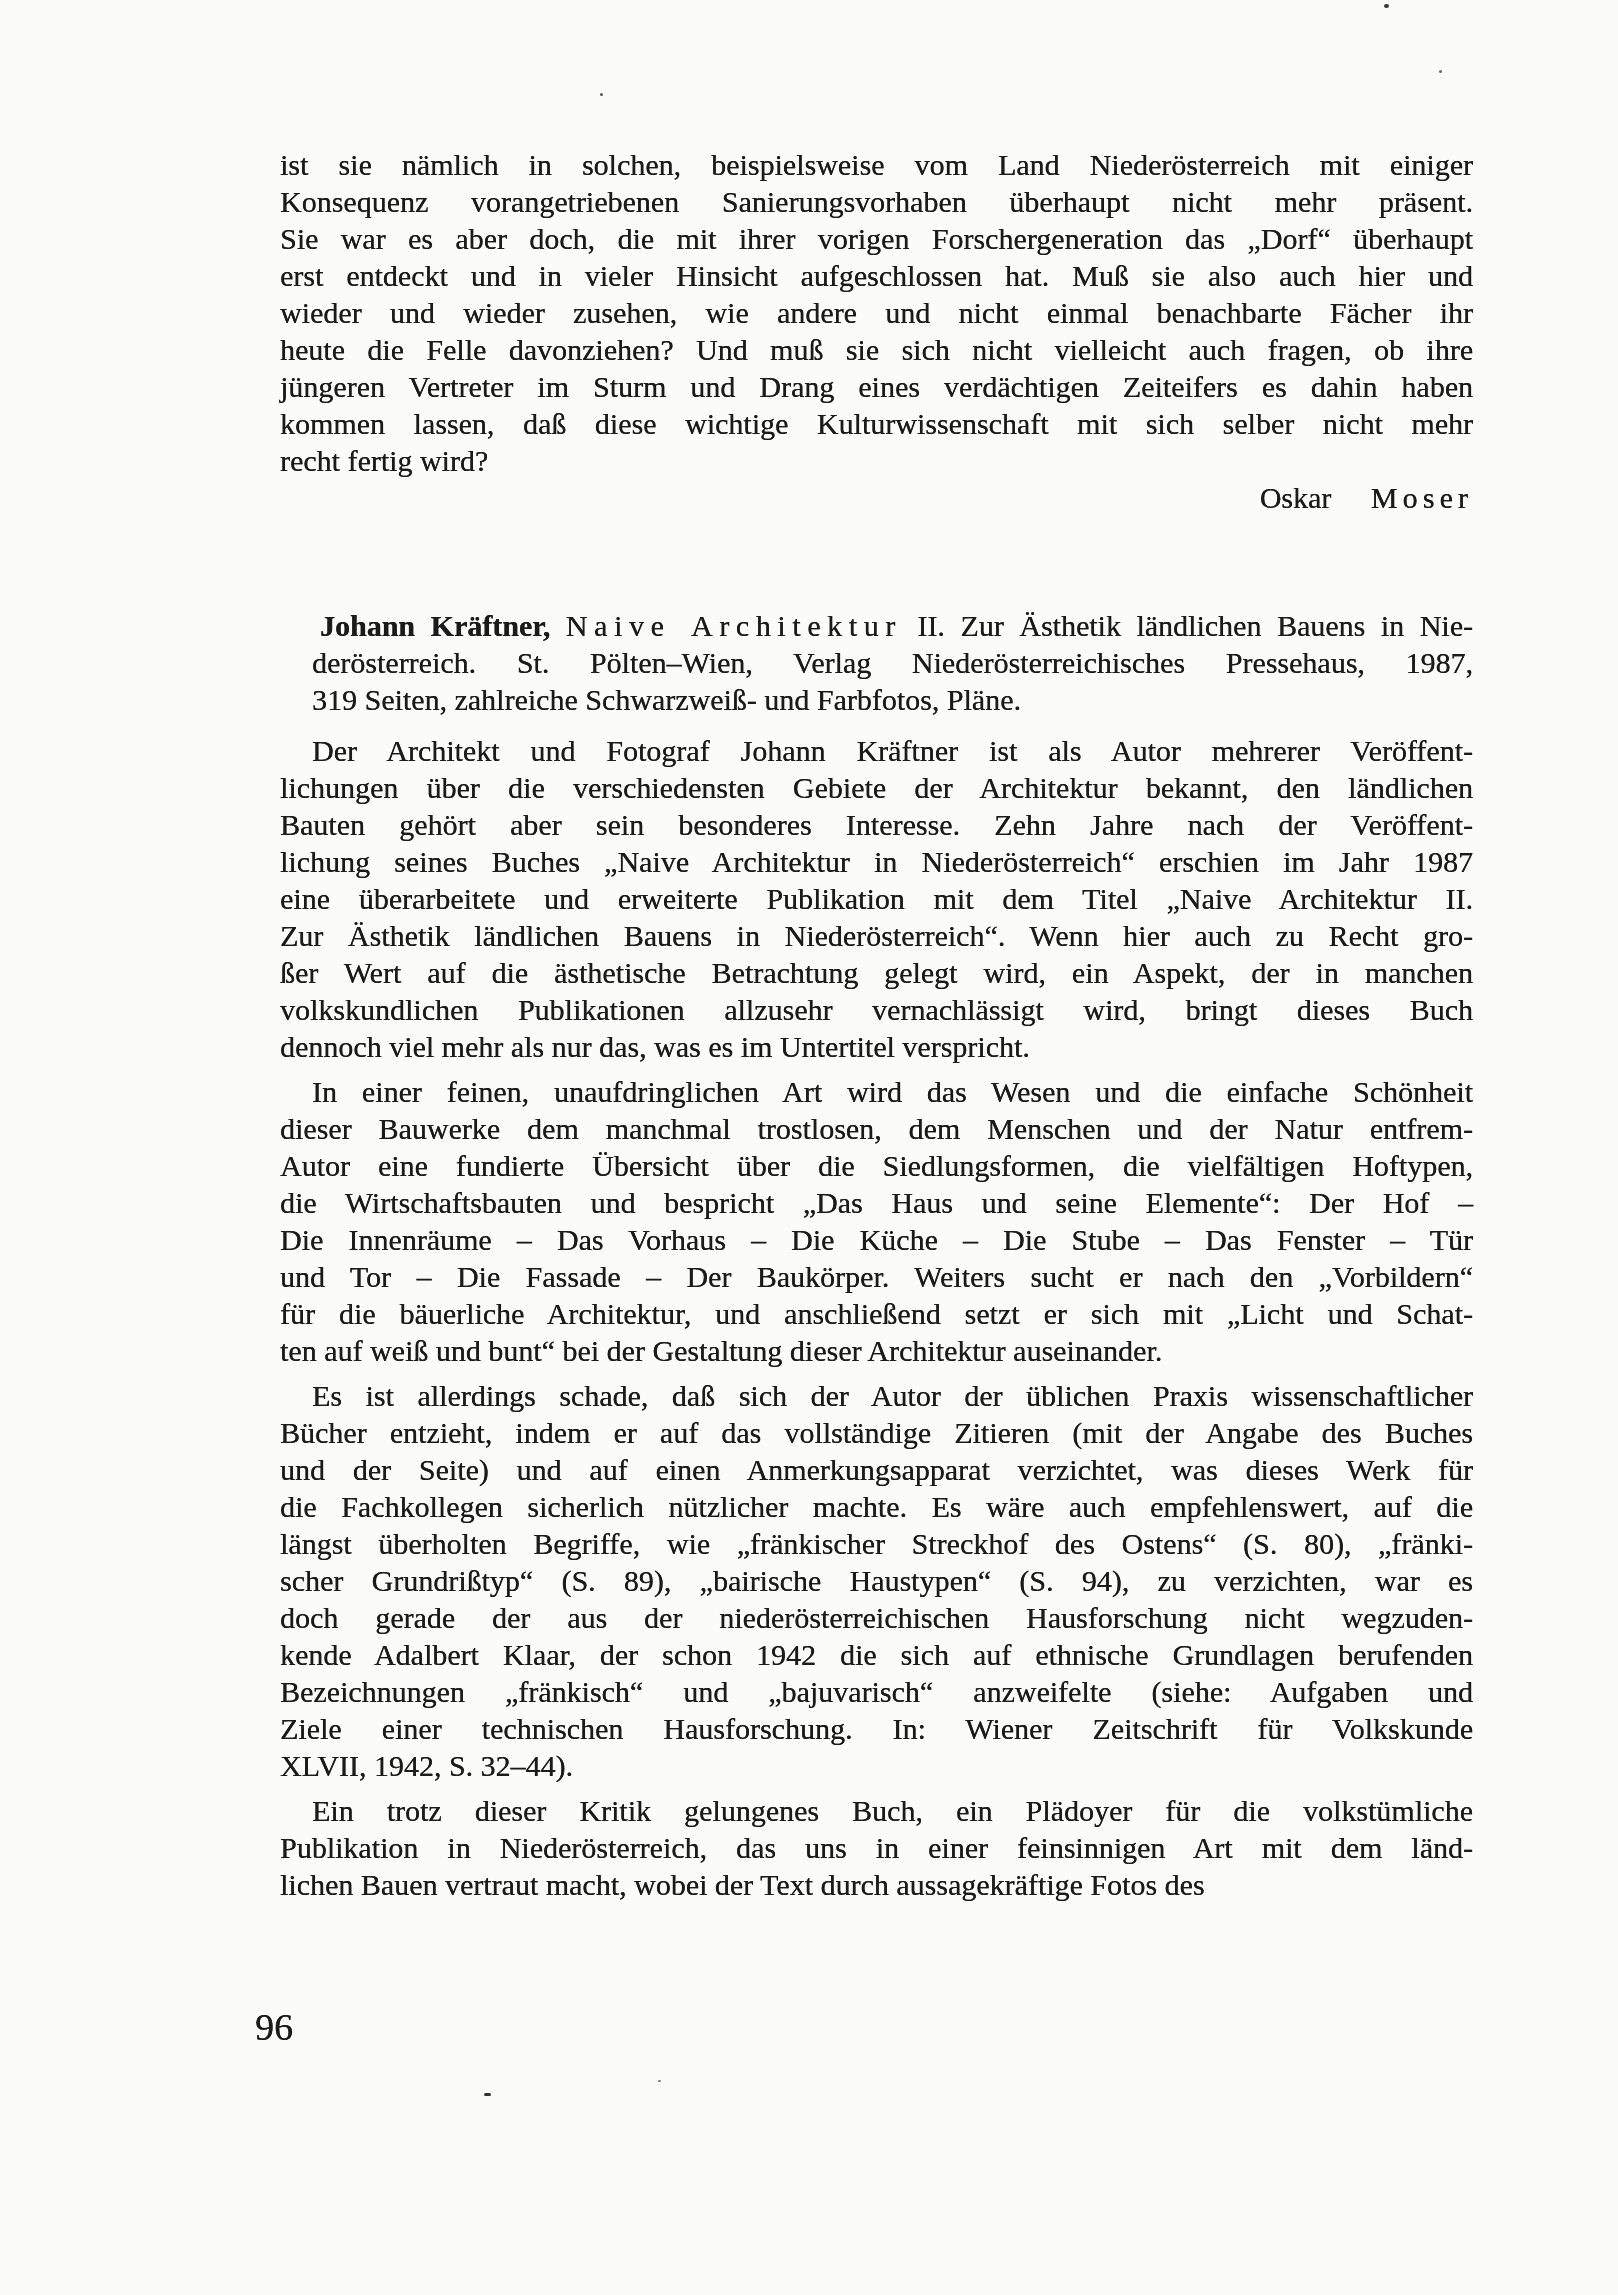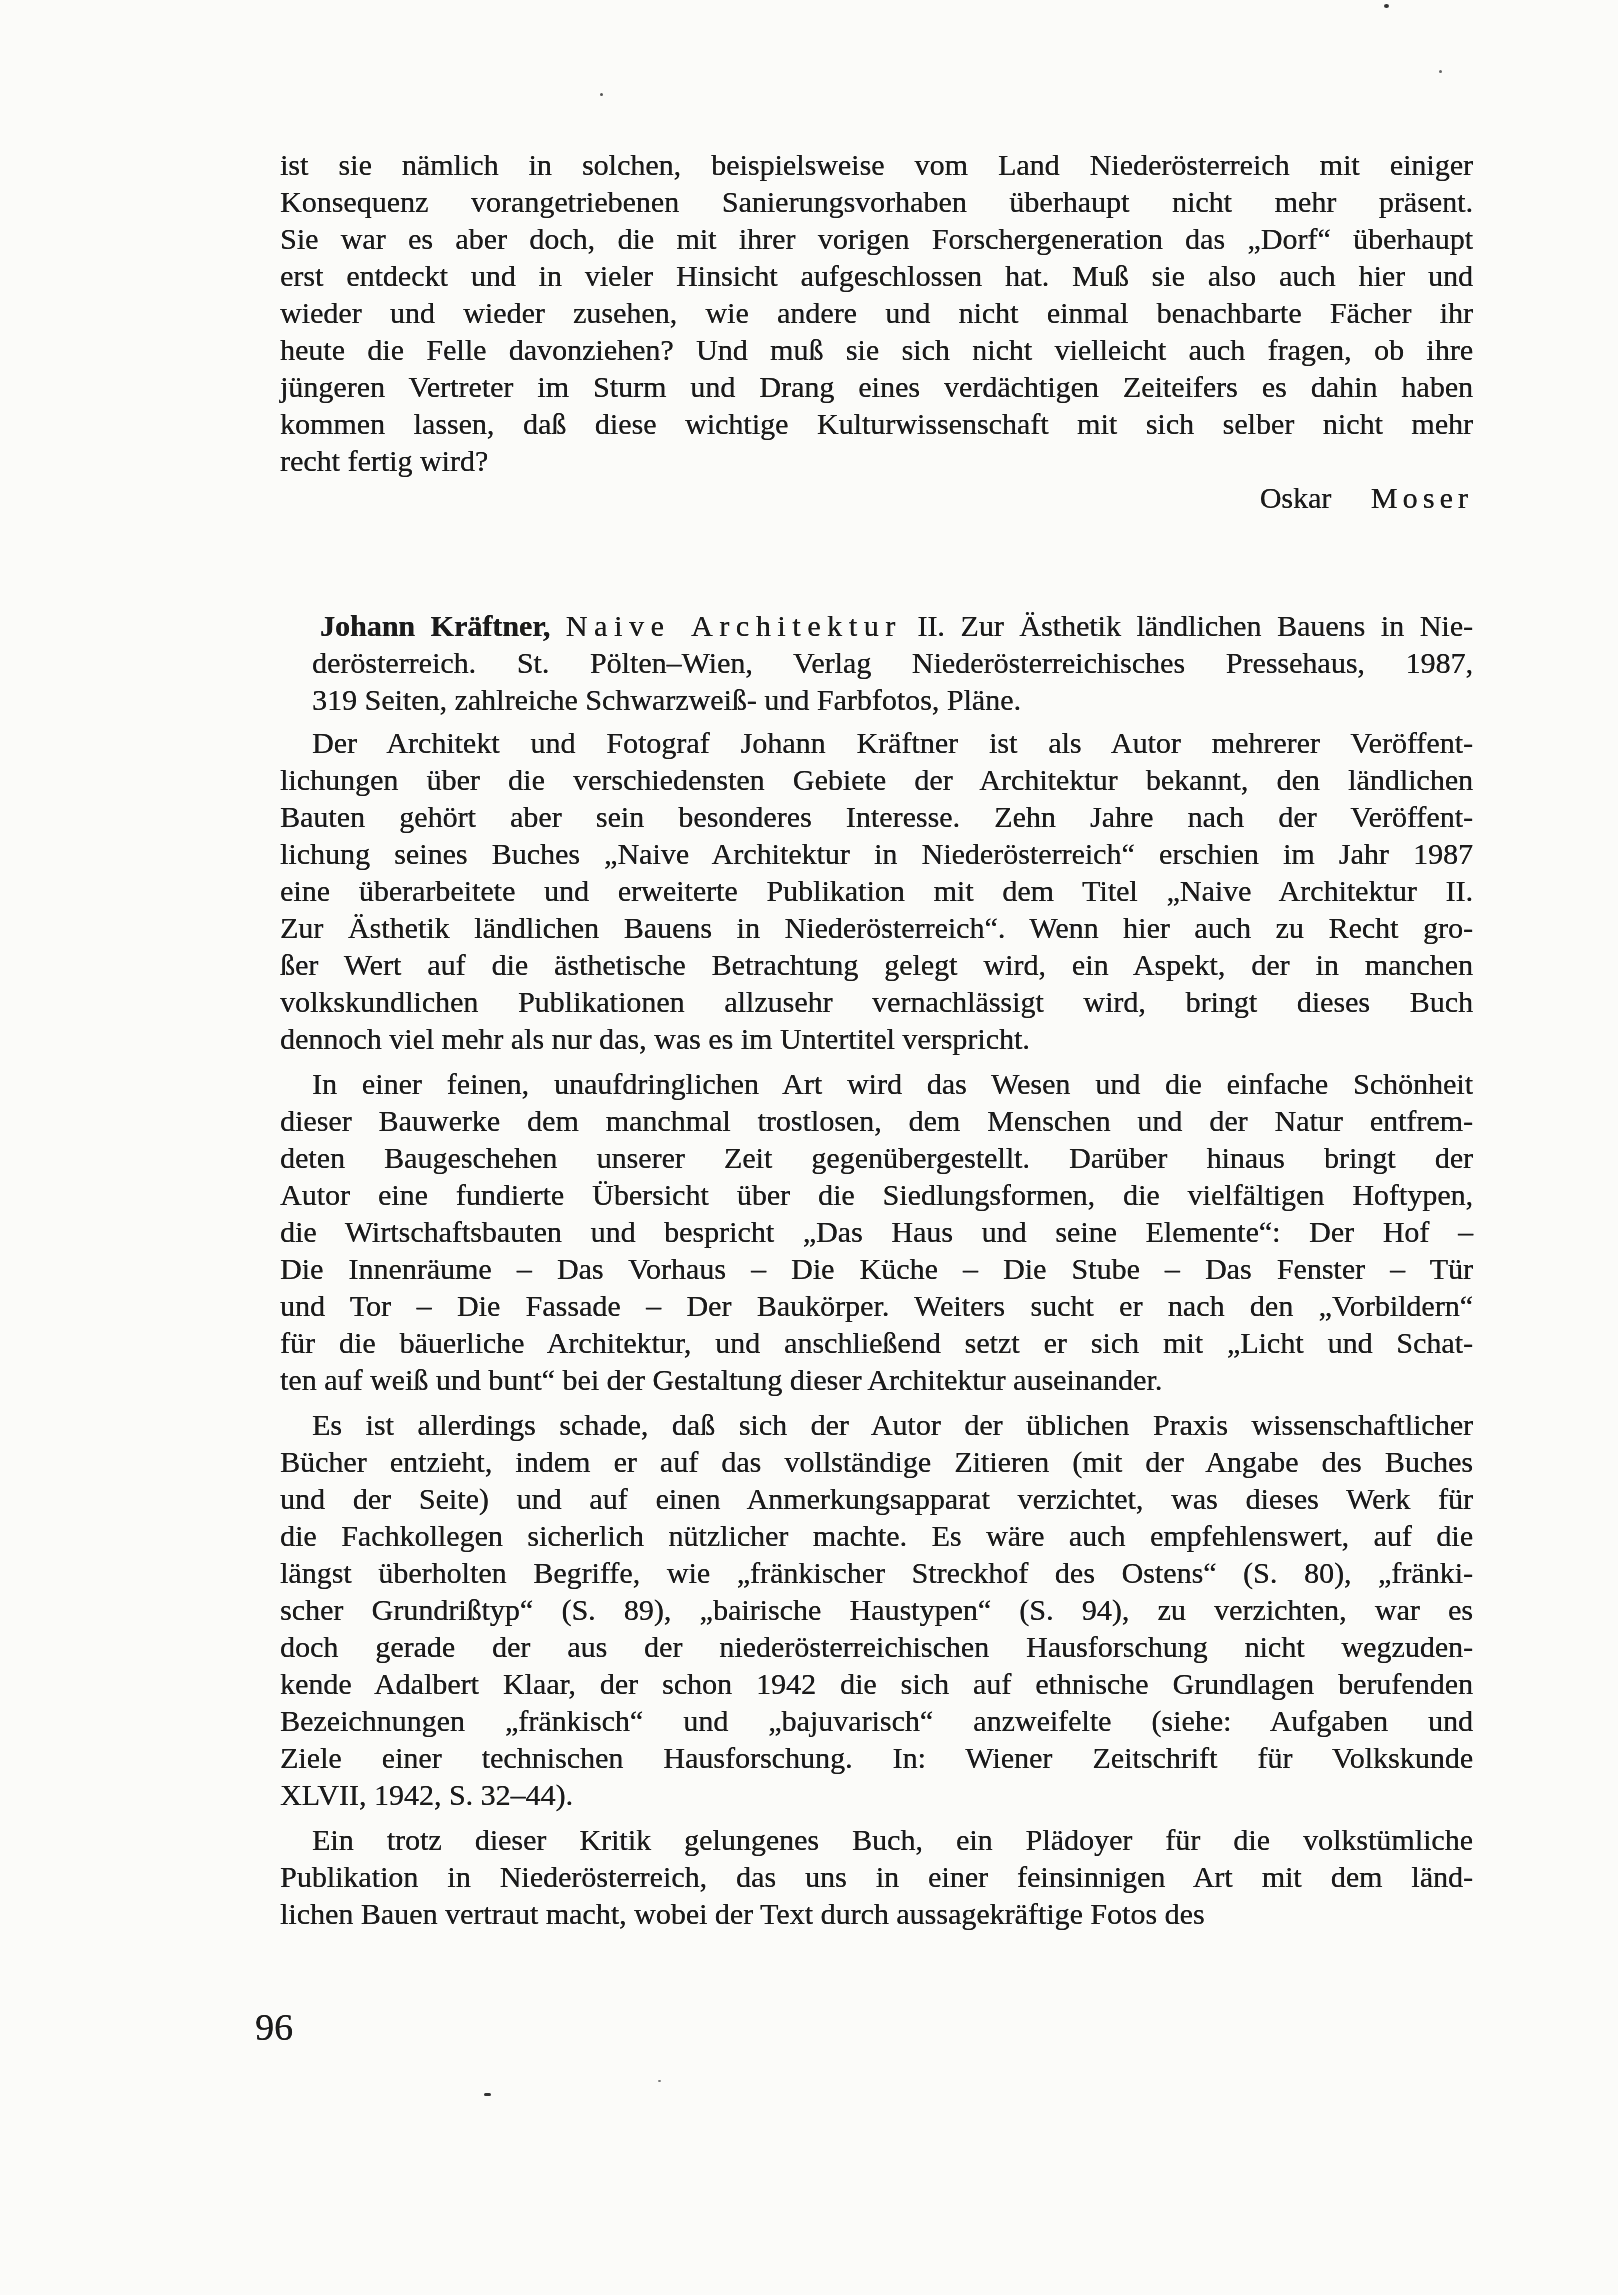--- a/index.html
+++ b/index.html
@@ -25,21 +25,21 @@
   
   .jl { text-align: justify; text-align-last: justify; }
   .jl.end { text-align-last: left; }
   .jl.ind { text-indent: 32px; }
   .jl.hang { padding-left: 32px; }
   .author-line { text-align: right; }
   .sperr  { letter-spacing: 0.22em; }
   .sperr2 { letter-spacing: 0.17em; margin-left: 32px; }
   .b { font-weight: bold; margin-left: 40px; }
   .heading   { margin-top: 91px; }
-  .para-after-heading { margin-top: 6px; }
+  .para-after-heading { margin-top: 14px; }
   .para      { margin-top: 8px; }
   .pagenum {
     position: absolute;
     left: 255px;
     top: 2008px;
     font-size: 38px;
     line-height: 1;
   }
   .speck { position: absolute; background: #444; border-radius: 50%; }
   .speck.s1 { left: 1384px; top: 4px;    width: 4.9px; height: 4px; background:#333; }
@@ -92,21 +92,20 @@
         <div class="jl">eine überarbeitete und erweiterte Publikation mit dem Titel „Naive Architektur II.</div>
         <div class="jl">Zur Ästhetik ländlichen Bauens in Niederösterreich“. Wenn hier auch zu Recht gro-</div>
         <div class="jl">ßer Wert auf die ästhetische Betrachtung gelegt wird, ein Aspekt, der in manchen</div>
         <div class="jl">volkskundlichen Publikationen allzusehr vernachlässigt wird, bringt dieses Buch</div>
         <div class="jl end">dennoch viel mehr als nur das, was es im Untertitel verspricht.</div>
       </div>
 
     <div class="para">
         <div class="jl ind">In einer feinen, unaufdringlichen Art wird das Wesen und die einfache Schönheit</div>
         <div class="jl">dieser Bauwerke dem manchmal trostlosen, dem Menschen und der Natur entfrem-</div>
-        <div class="jl">deten Baugeschehen unserer Zeit gegenübergestellt. Darüber hinaus bringt der</div>
         <div class="jl">Autor eine fundierte Übersicht über die Siedlungsformen, die vielfältigen Hoftypen,</div>
         <div class="jl">die Wirtschaftsbauten und bespricht „Das Haus und seine Elemente“: Der Hof –</div>
         <div class="jl">Die Innenräume – Das Vorhaus – Die Küche – Die Stube – Das Fenster – Tür</div>
         <div class="jl">und Tor – Die Fassade – Der Baukörper. Weiters sucht er nach den „Vorbildern“</div>
         <div class="jl">für die bäuerliche Architektur, und anschließend setzt er sich mit „Licht und Schat-</div>
         <div class="jl end">ten auf weiß und bunt“ bei der Gestaltung dieser Architektur auseinander.</div>
       </div>
 
     <div class="para">
         <div class="jl ind">Es ist allerdings schade, daß sich der Autor der üblichen Praxis wissenschaftlicher</div>

